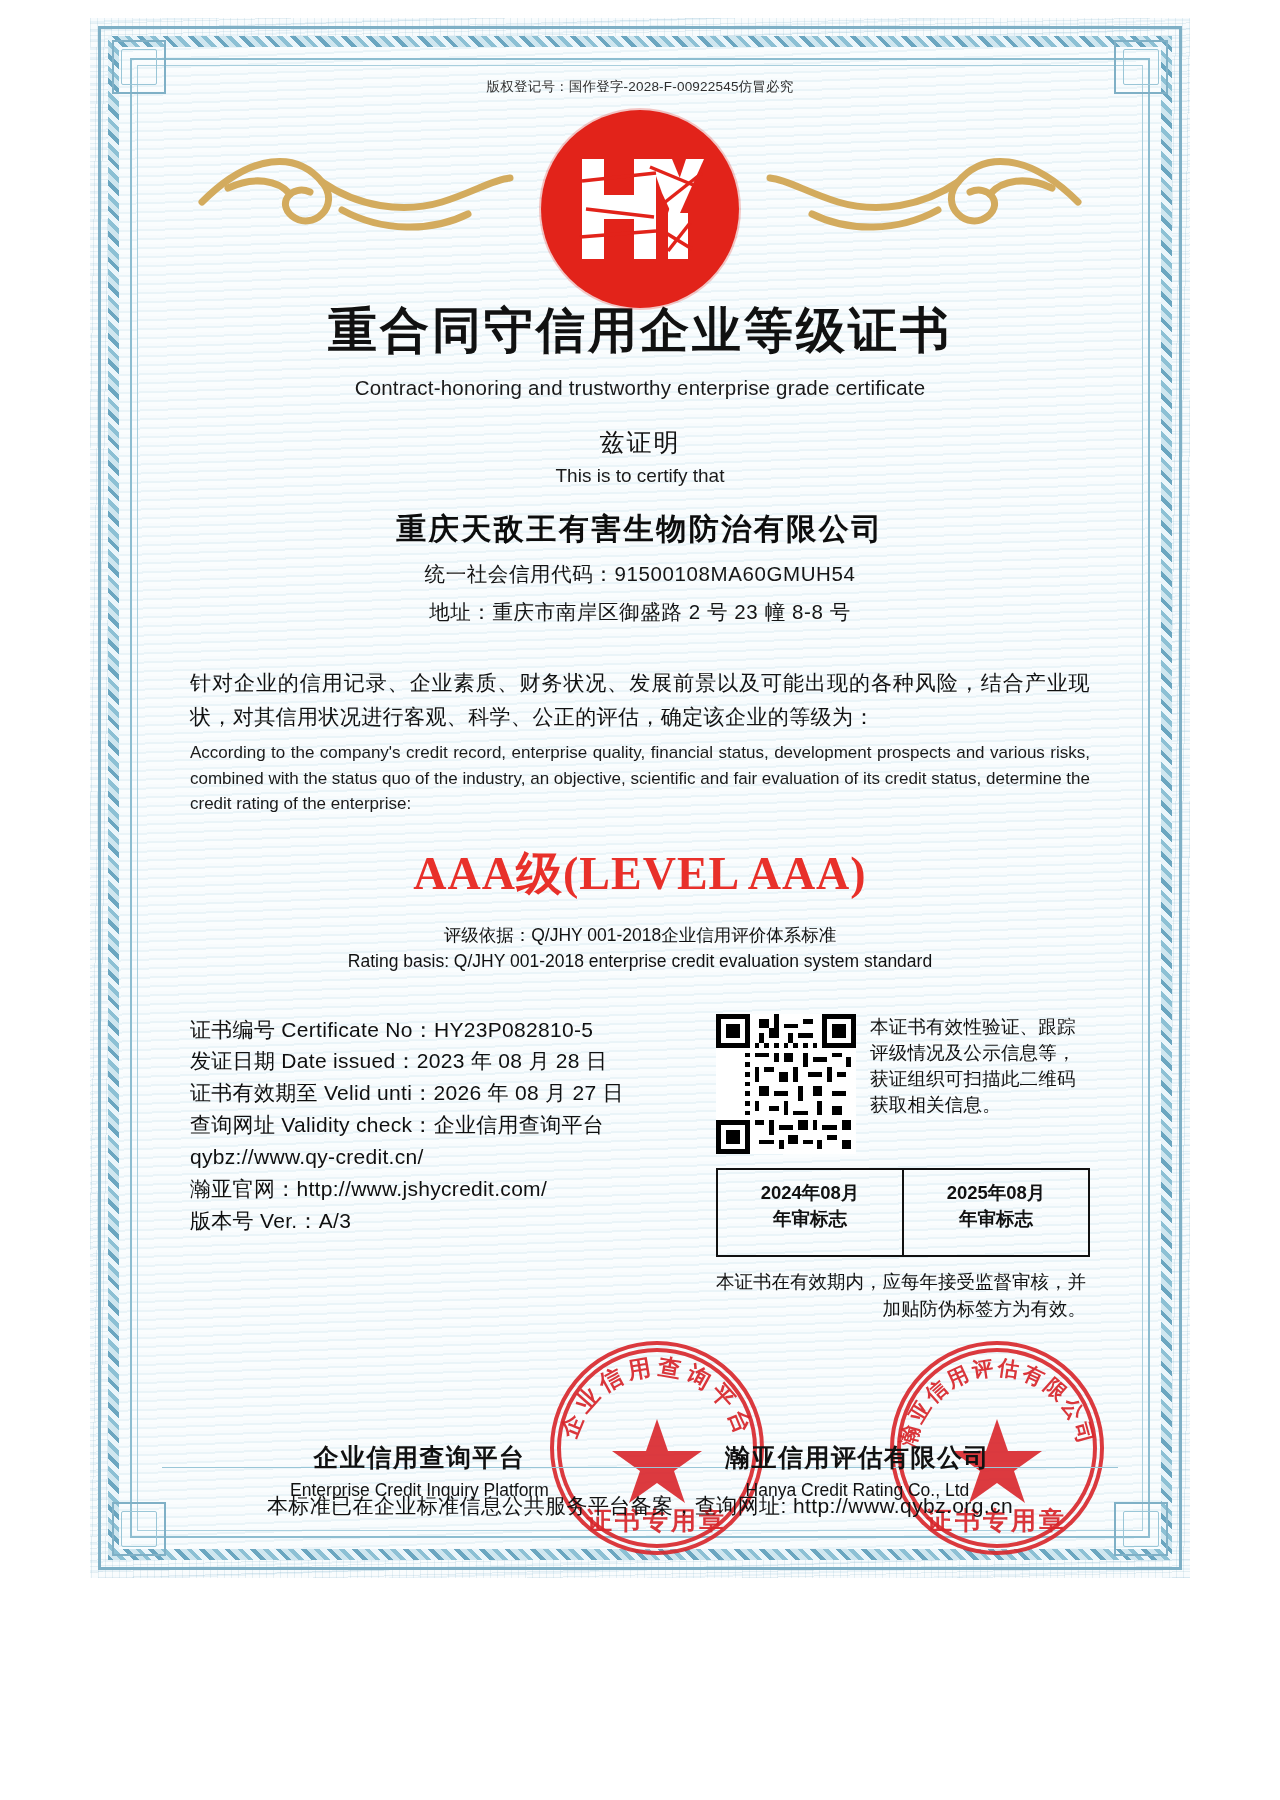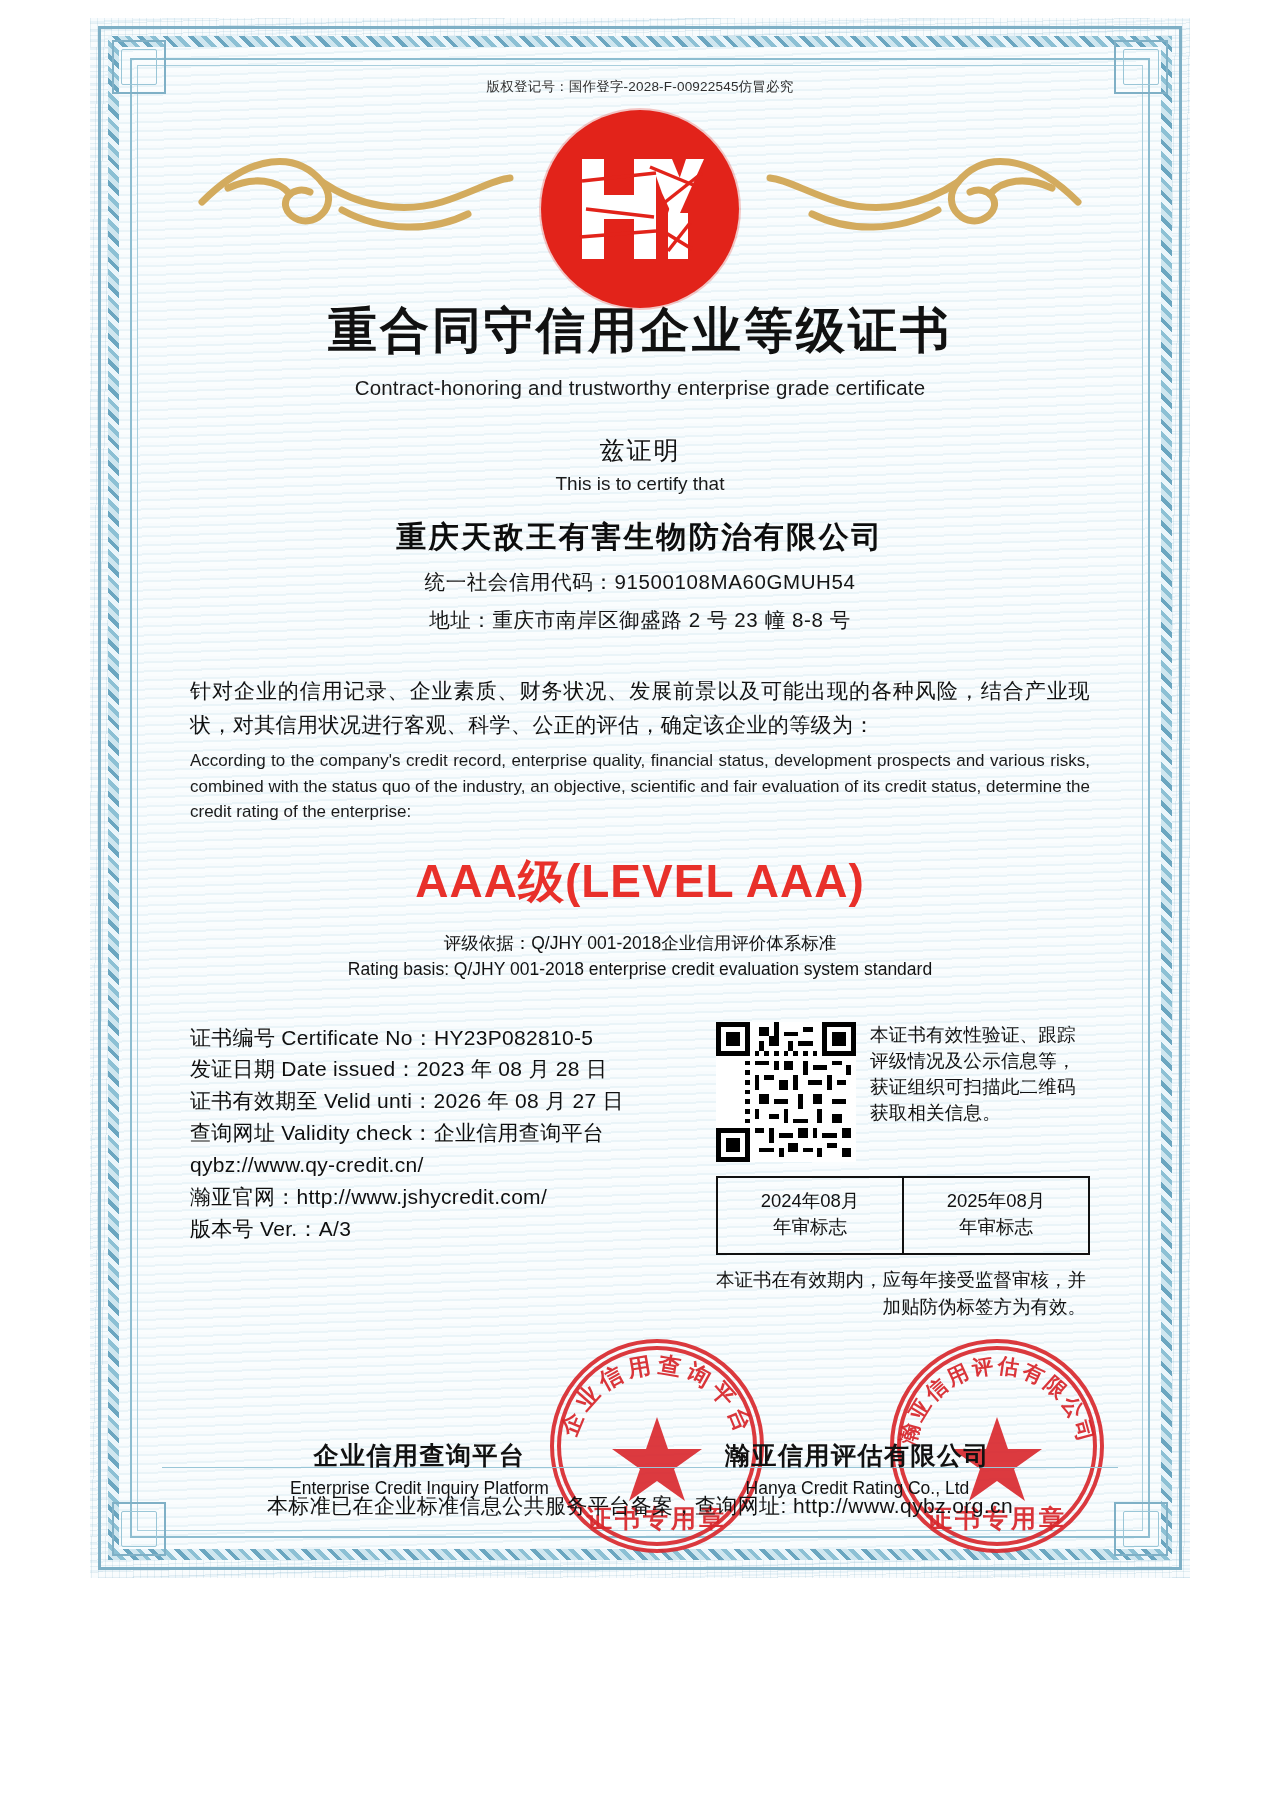--- a/index.html
+++ b/index.html
@@ -156,21 +156,21 @@
     text-align: center;
     font-size: 20.5px;
     color: #1a1a1a;
     margin-top: 12px;
     letter-spacing: 0.2px;
   }
   .certify-cn {
     text-align: center;
     font-size: 25px;
     color: #111;
-    margin-top: 34px;
+    margin-top: 26px;
     letter-spacing: 2px;
   }
   .certify-en {
     text-align: center;
     font-size: 19px;
     color: #1a1a1a;
     margin-top: 6px;
   }
   .company-name {
     text-align: center;
@@ -206,21 +206,21 @@
     line-height: 1.5;
     color: #1a1a1a;
     margin-top: 6px;
     text-align: justify;
   }
 
   
   .grade {
     text-align: center;
     color: #e8302a;
-    font-family: Liberation Sans, sans-serif;
+    font-family: Liberation Serif, serif;
     font-weight: bold;
     font-size: 46px;
     letter-spacing: 1px;
     margin-top: 26px;
   }
   .basis-cn {
     text-align: center;
     font-size: 17.5px;
     color: #111;
     margin-top: 18px;
@@ -271,24 +271,25 @@
   }
   .stamp-boxes {
     display: flex;
     margin-top: 14px;
     border: 2px solid #111;
     width: 370px;
   }
   .stamp-box {
     flex: 1;
     text-align: center;
-    padding: 10px 2px 12px 2px;
+    padding: 10px 2px 22px 2px;
     font-size: 18.5px;
     color: #111;
     line-height: 1.45;
+    font-weight: bold;
   }
   .stamp-box + .stamp-box { border-left: 2px solid #111; }
   .audit-note {
     margin-top: 12px;
     width: 370px;
     text-align: right;
     font-size: 18.5px;
     line-height: 1.45;
     color: #111;
   }

